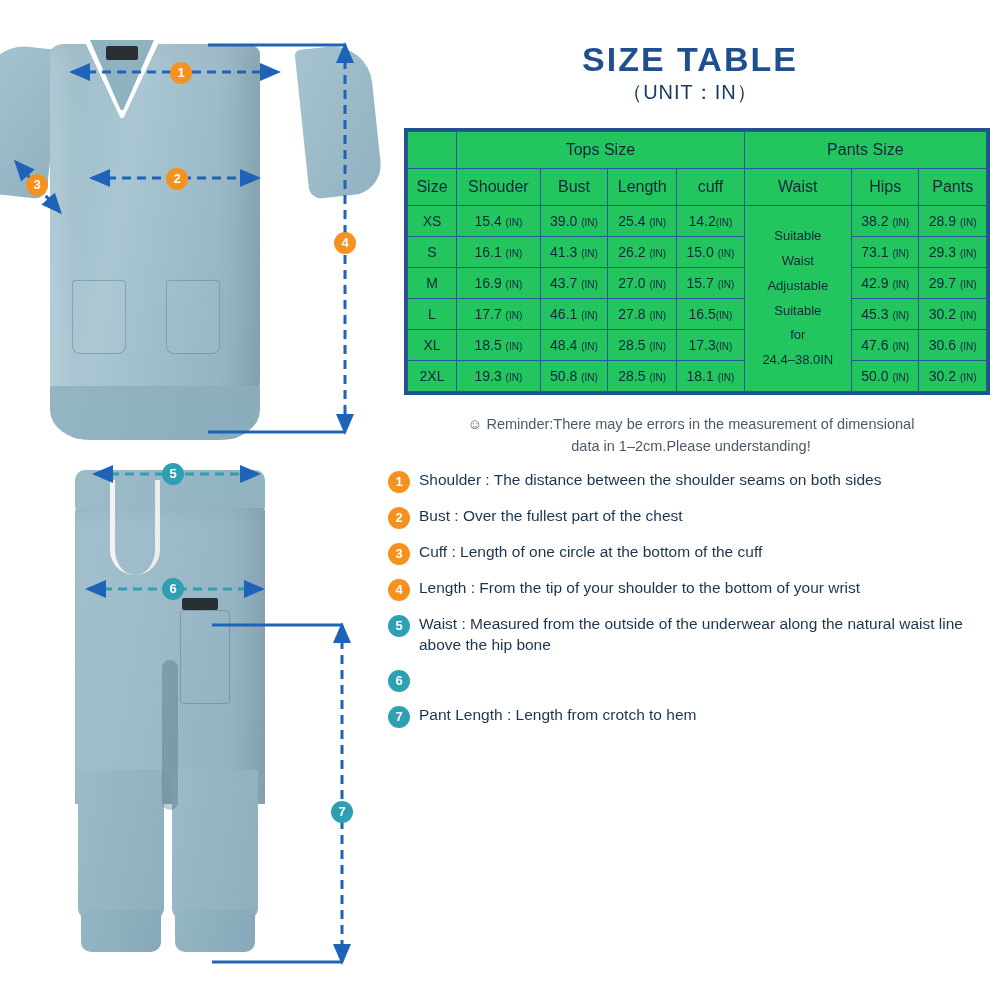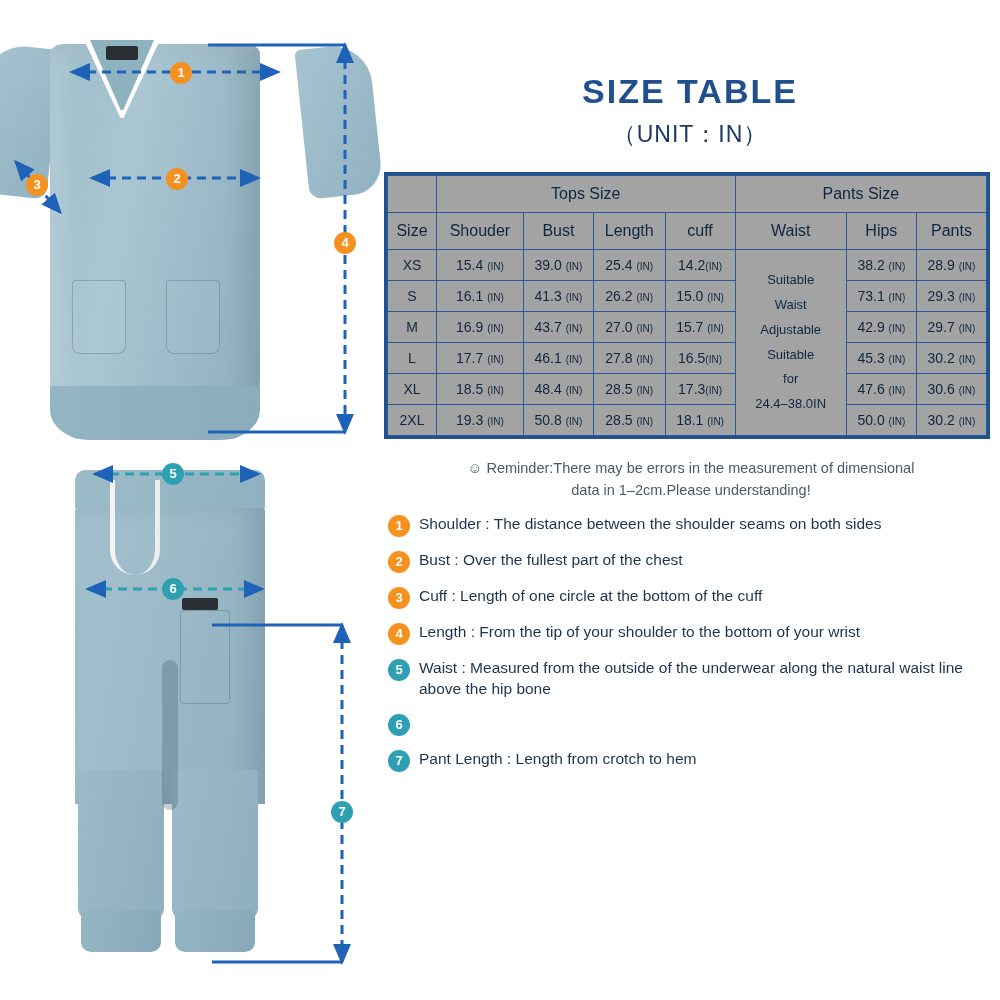--- a/index.html
+++ b/index.html
@@ -220,35 +220,34 @@
     top: 0;
     width: 620px;
     height: 1000px;
   }
   .title {
     text-align: center;
     font-size: 34px;
     font-weight: bold;
     letter-spacing: 2px;
     color: #1f4f8f;
-    margin-top: 72px;
+    margin-top: 40px;
   }
   .subtitle {
     text-align: center;
-    font-size: 23px;
+    font-size: 20px;
     color: #1b3a63;
-    margin-top: 8px;
     letter-spacing: 1px;
   }
 
   
   .table-wrap {
-    margin: 22px 10px 0 4px;
+    margin: 22px 10px 0 24px;
     border: 3px solid #20528e;
-    background: #a3a3a3;
+    background: #22c55e;
   }
   table.size-table {
     border-collapse: collapse;
     width: 100%;
     font-size: 14px;
     color: #10263f;
   }
   table.size-table td, table.size-table th {
     border: 1px solid #2a5a95;
     text-align: center;

